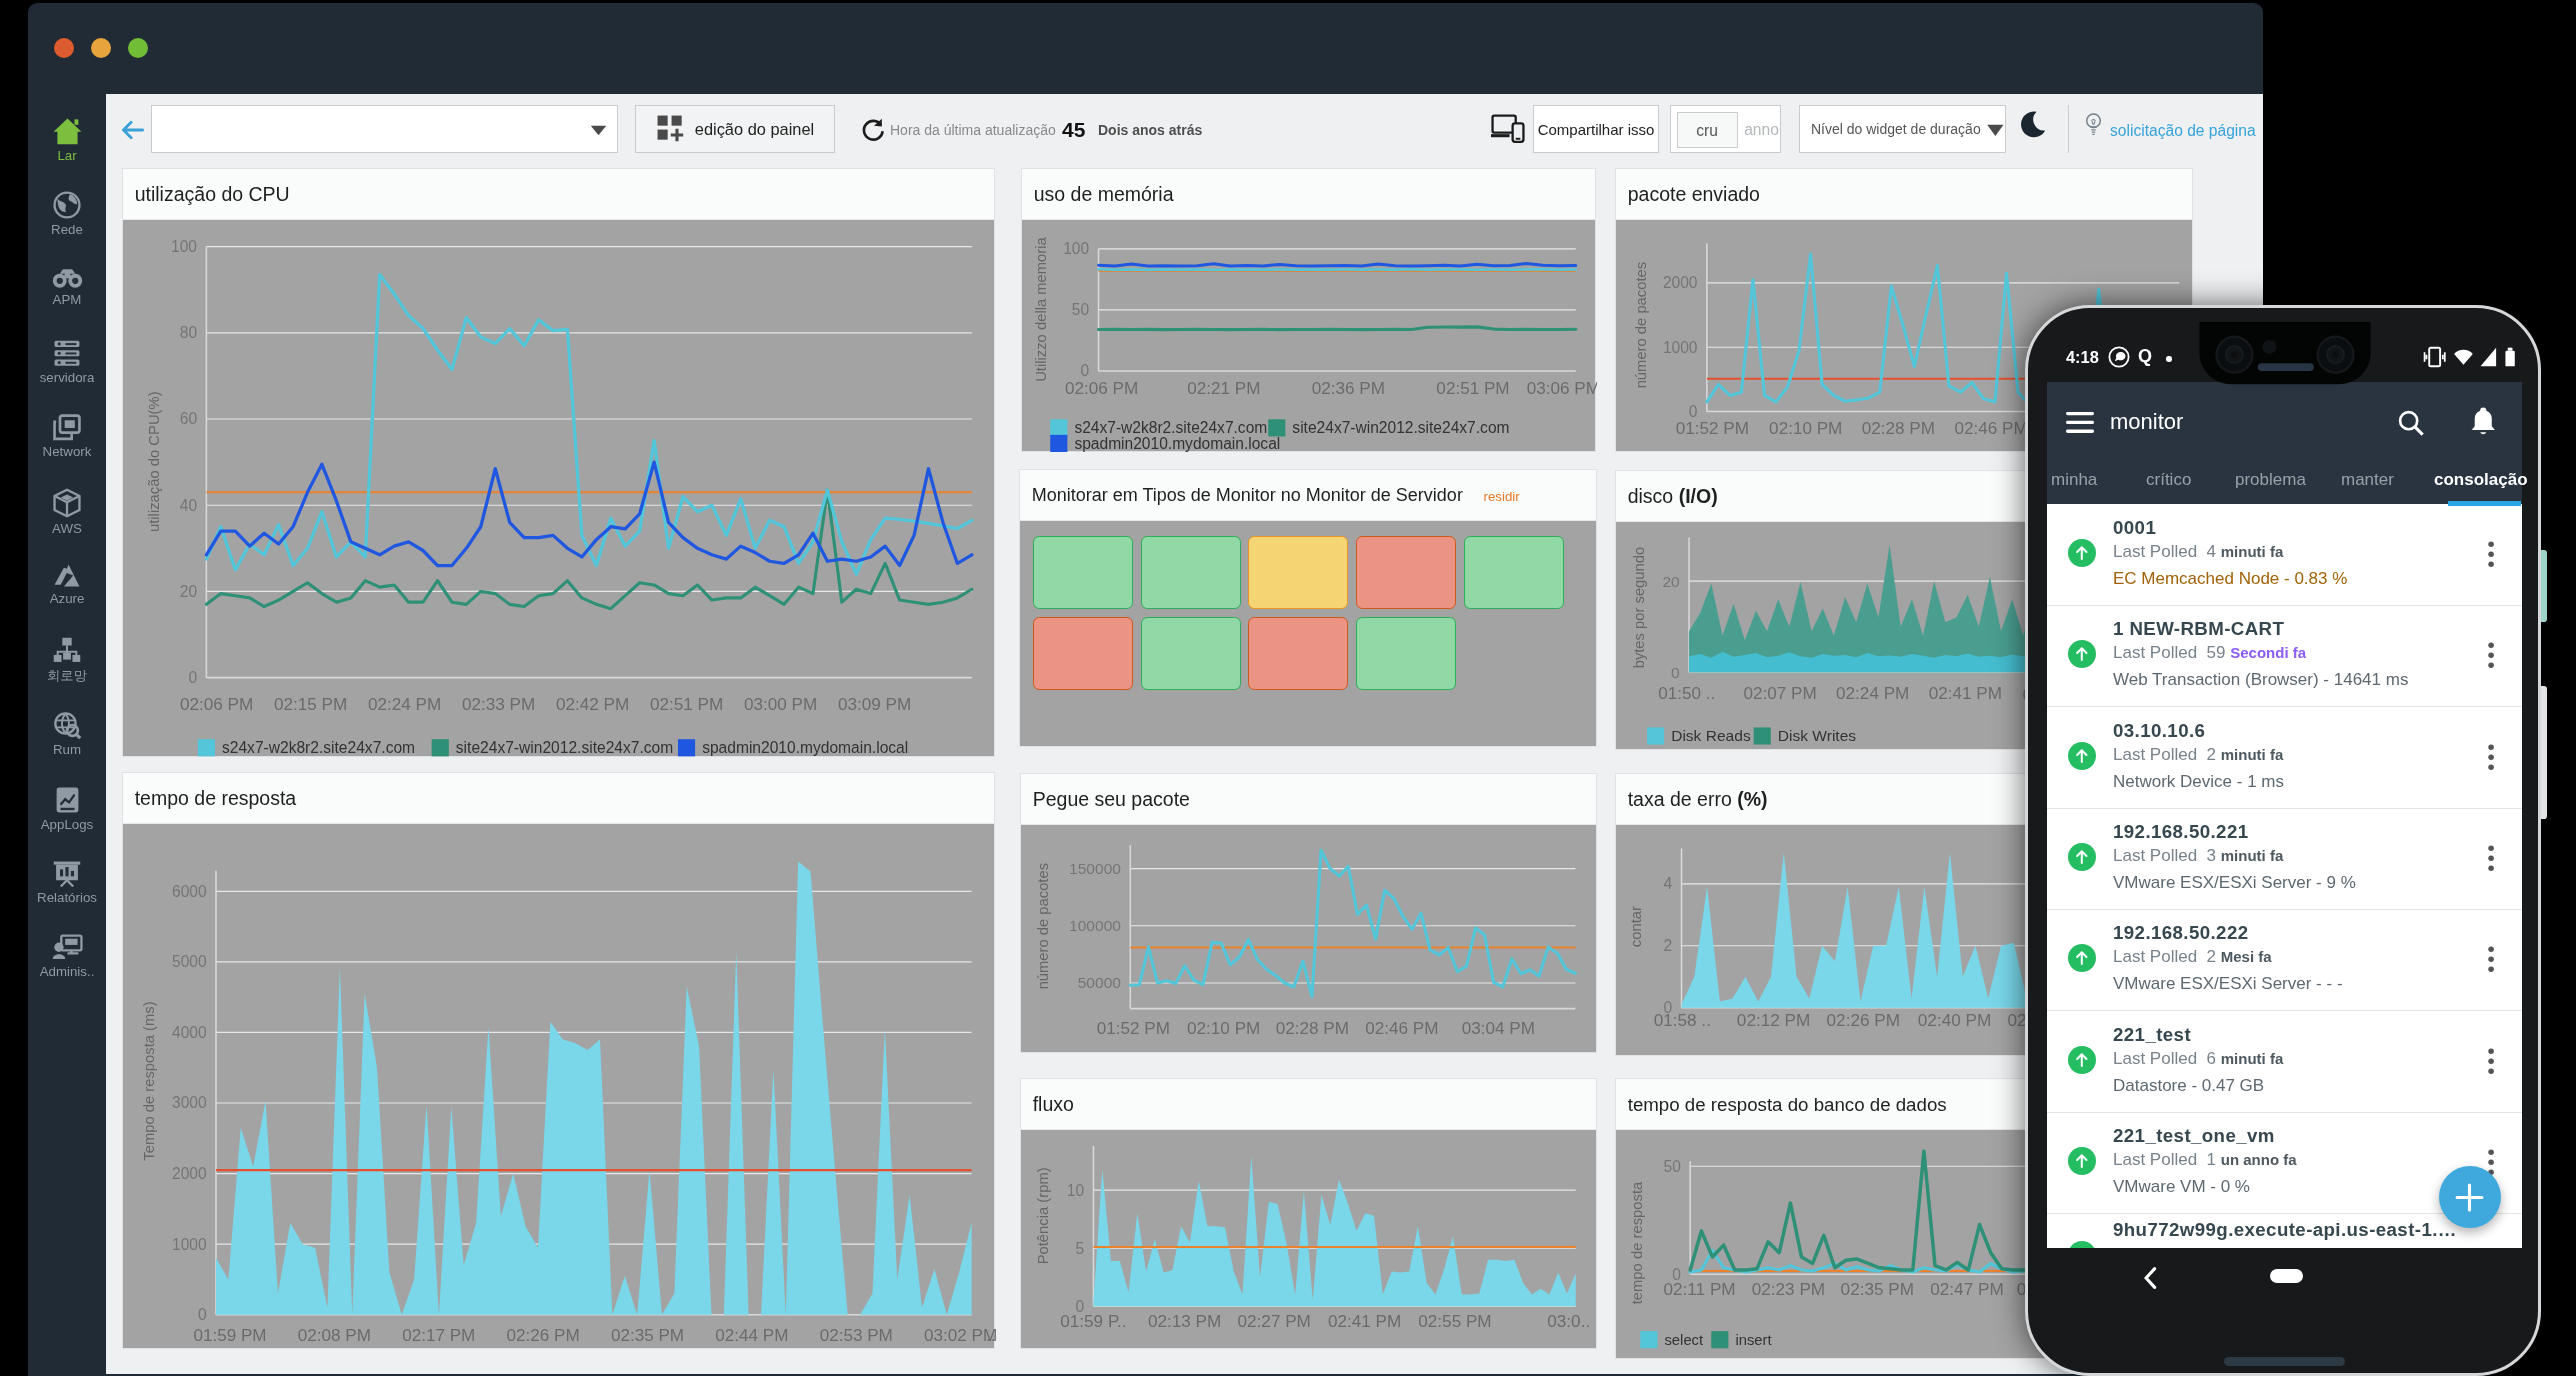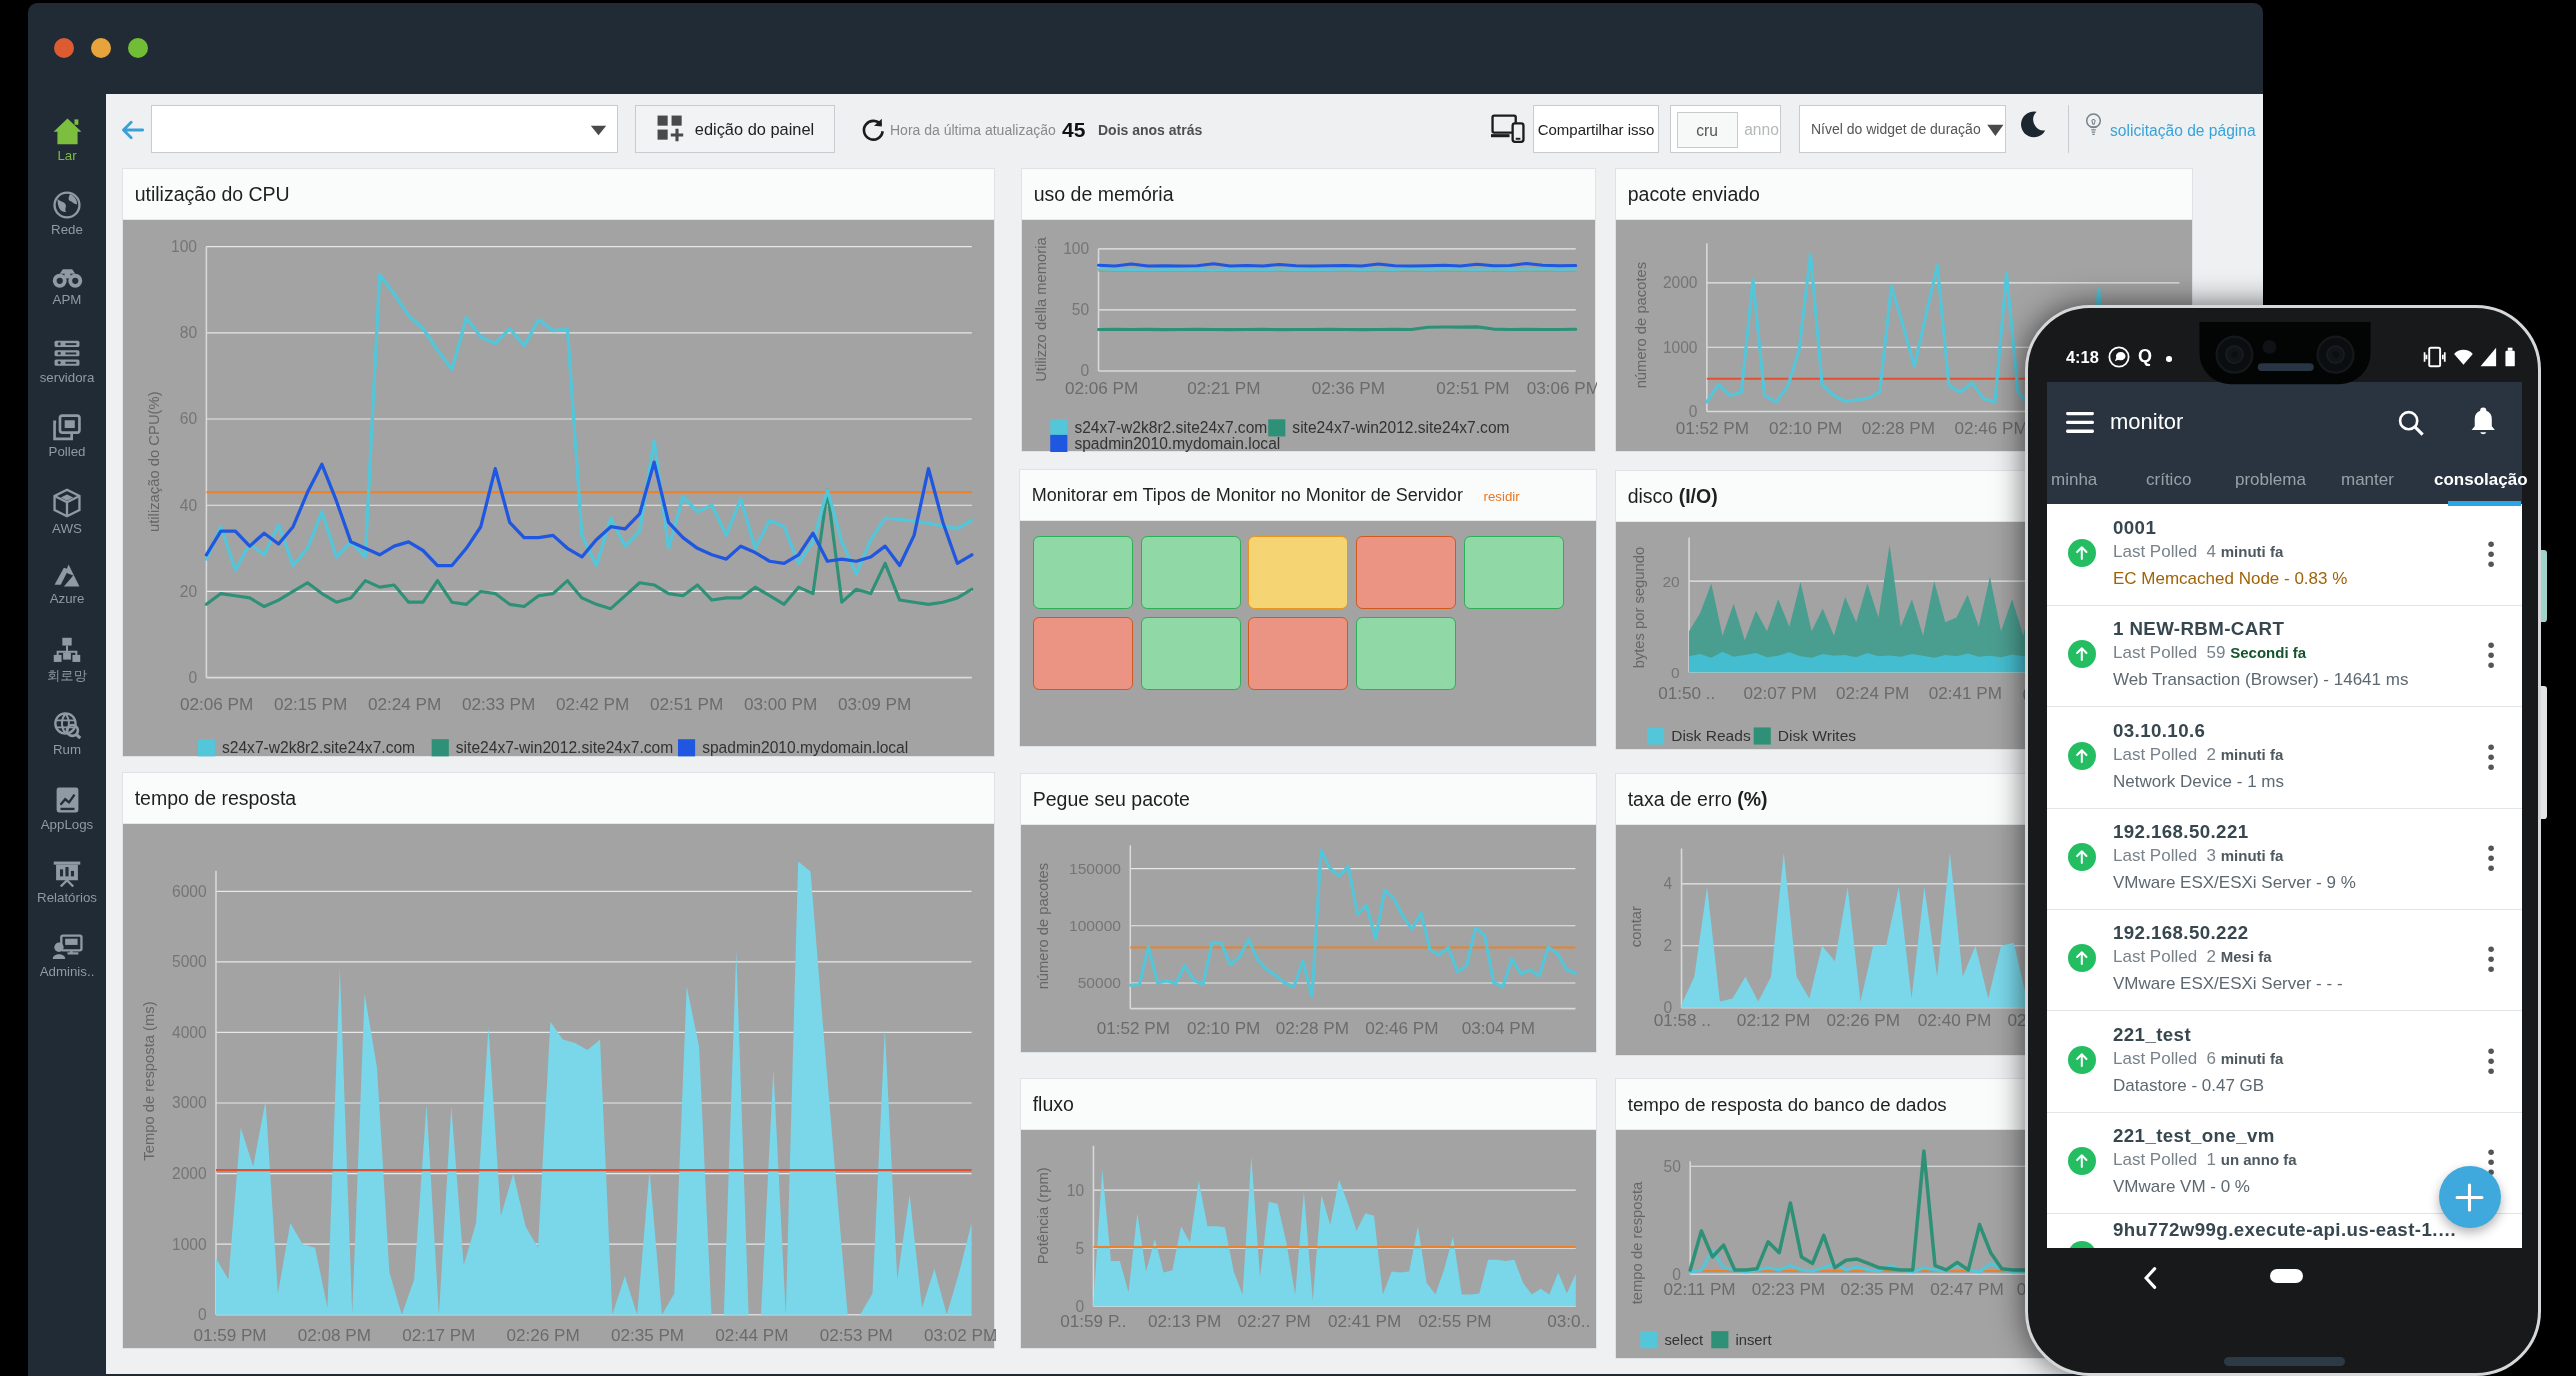--- a/index.html
+++ b/index.html
@@ -42,21 +42,21 @@
       <circle cx="8" cy="17" r="2" fill="#232e39"></circle>
       <circle cx="8" cy="29" r="2" fill="#232e39"></circle>
       <rect x="16" y="4" width="14" height="2.5" fill="#232e39"></rect>
       <rect x="16" y="16" width="14" height="2.5" fill="#232e39"></rect>
       <rect x="16" y="28" width="14" height="2.5" fill="#232e39"></rect>
     </svg><span>servidora</span></div>
 <div class="sideitem" style="top:414px;left:28px;"><svg width="28" height="26.5" viewBox="0 0 36 34">
       <rect x="9" y="2" width="25" height="22" rx="3" fill="none" stroke="#8f9aa3" stroke-width="3.4"></rect>
       <path d="M4 10 h-2 v22 h22 v-7" fill="none" stroke="#8f9aa3" stroke-width="3.4"></path>
       <rect x="15" y="8" width="13" height="10" fill="#8f9aa3"></rect>
-    </svg><span>Polled</span></div>
+    </svg><span>Network</span></div>
 <div class="sideitem" style="top:488px;left:28px;"><svg width="28" height="30" viewBox="0 0 36 38">
       <path d="M18 2 L34 10 L34 28 L18 36 L2 28 L2 10 Z" fill="none" stroke="#8f9aa3" stroke-width="3"></path>
       <path d="M2 10 L18 18 L34 10 M18 18 L18 36" fill="none" stroke="#8f9aa3" stroke-width="3"></path>
       <path d="M18 8 L26 12 L18 16 L10 12 Z" fill="#8f9aa3"></path>
     </svg><span>AWS</span></div>
 <div class="sideitem" style="top:563px;left:28px;"><svg width="28" height="25" viewBox="0 0 36 32">
       <path d="M20 2 L34 30 L14 30 L26 16 L16 12 Z" fill="#8f9aa3"></path>
       <path d="M14 6 L2 28 L10 28 L20 8 Z" fill="#8f9aa3"></path>
     </svg><span>Azure</span></div>
 <div class="sideitem" style="top:637px;left:28px;"><svg width="30" height="26.5" viewBox="0 0 38 34">
@@ -390,21 +390,21 @@
         <circle cx="4" cy="30" r="3.6" fill="#555"></circle>
       </svg>
       <div class="abs" style="left:0px;top:101px;width:475px;height:0.8px;background:#e2e4e5"></div>
     </div>
     <div class="abs" style="left:0;top:101px;width:475px;height:101px">
       <div class="abs" style="left:21px;top:35px;width:28px;height:28px;border-radius:50%;background:#25bd62"></div>
       <svg class="abs" style="left:27px;top:41px" width="15.6" height="15.6" viewBox="0 0 20 20">
         <path d="M10 18 V3 M4 9 L10 3 L16 9" fill="none" stroke="#fff" stroke-width="2.6" stroke-linecap="round" stroke-linejoin="round"></path>
       </svg>
       <div class="abs" style="left:66px;top:12.5px;font-size:18.7px;font-weight:bold;color:#37474f;letter-spacing:0.4px">1 NEW-RBM-CART</div>
-      <div class="abs" style="left:66px;top:38px;font-size:17px;color:#78828a">Last Polled&nbsp;&nbsp;59 <span style="font-size:15px;font-weight:bold;color:#14532d">Secondi fa</span></div>
+      <div class="abs" style="left:66px;top:38px;font-size:17px;color:#78828a">Last Polled&nbsp;&nbsp;59 <span style="font-size:15px;font-weight:bold;color:#8b5cf6">Secondi fa</span></div>
       <div class="abs" style="left:66px;top:65px;font-size:17px;color:#5d6870">Web Transaction (Browser) - 14641 ms</div>
       <svg class="abs" style="left:441px;top:37px" width="6.2" height="26.5" viewBox="0 0 8 34">
         <circle cx="4" cy="4" r="3.6" fill="#555"></circle>
         <circle cx="4" cy="17" r="3.6" fill="#555"></circle>
         <circle cx="4" cy="30" r="3.6" fill="#555"></circle>
       </svg>
       <div class="abs" style="left:0px;top:101px;width:475px;height:0.8px;background:#e2e4e5"></div>
     </div>
     <div class="abs" style="left:0;top:203px;width:475px;height:101px">
       <div class="abs" style="left:21px;top:35px;width:28px;height:28px;border-radius:50%;background:#25bd62"></div>

